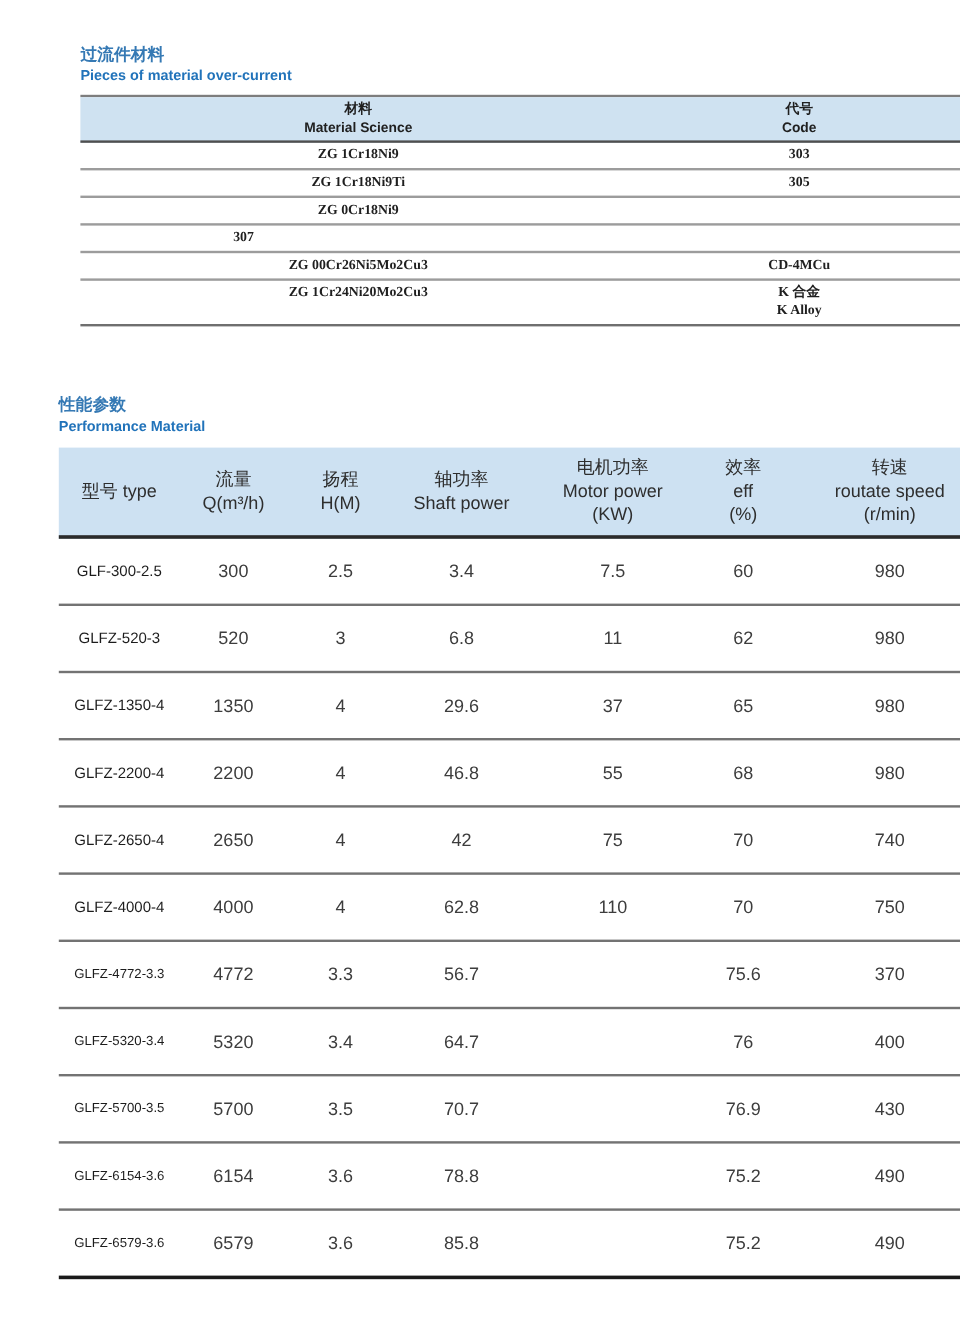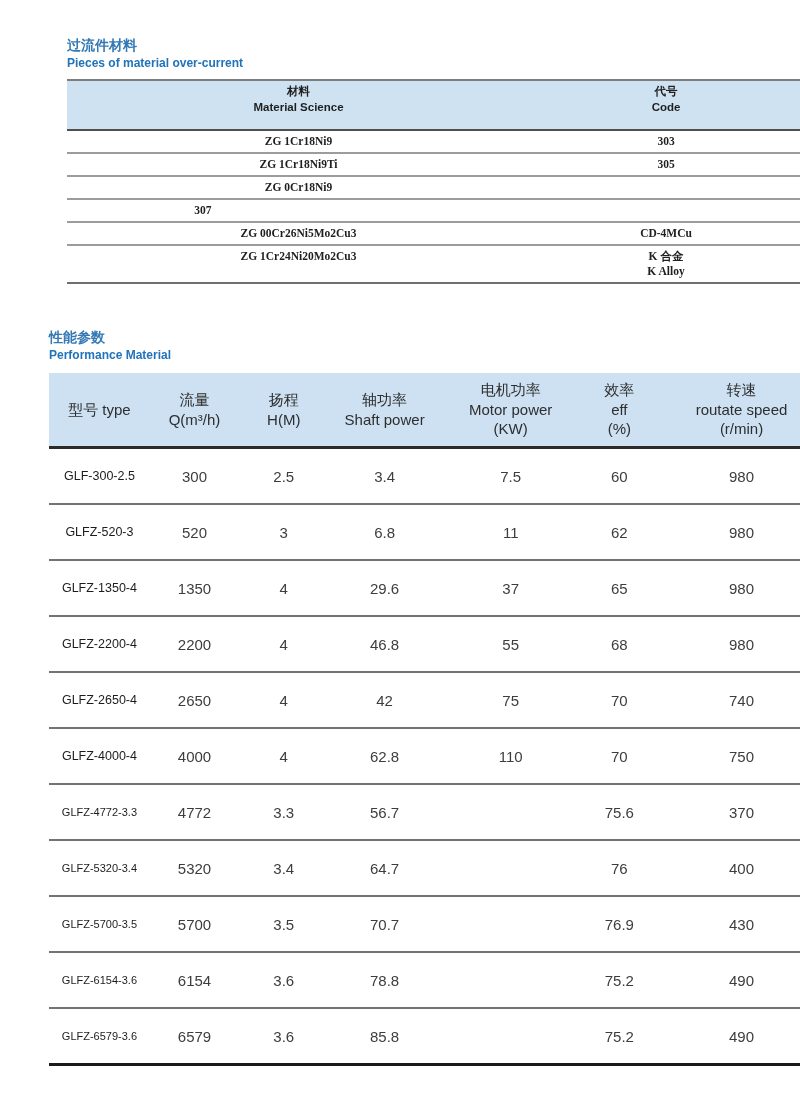--- a/index.html
+++ b/index.html
@@ -10,21 +10,21 @@
   }
   
   .title-zh{margin:0;font-size:14px;font-weight:700;color:#3579b4;line-height:1.35;}
   .title-en{margin:0 0 8px 0;font-size:12px;font-weight:700;color:#2173ba;line-height:1.35;}
 
   
   .sec-material{position:absolute;left:33px;top:36px;width:735px;}
   .mat-table{border-top:2px solid #7d7d7d;border-bottom:2px solid #6f6f6f;}
   .mat-header{display:flex;background:#cfe2f1;border-bottom:2px solid #4f4f4f;}
   .mat-th{font-size:11.5px;font-weight:700;color:#1f1f1f;text-align:center;
-          padding:3px 0 14px;white-space:pre-line;line-height:1.35;}
+          padding:3px 0 2px;white-space:pre-line;line-height:1.35;}
   .col-material{width:63%;}
   .col-code{width:37%;}
   .mat-row{display:flex;align-items:flex-start;border-bottom:2px solid #9c9c9c;min-height:20px;font-family:Liberation Serif, serif;}
   .mat-row:last-child{border-bottom:none;}
   .mat-td{font-size:11.5px;font-weight:600;color:#1f1f1f;text-align:center;
           padding:3px 0;white-space:pre-line;line-height:1.3;}
 
   
   .sec-perf{position:absolute;left:15px;top:328px;width:776px;}
   .perf-table{margin-top:10px;}

